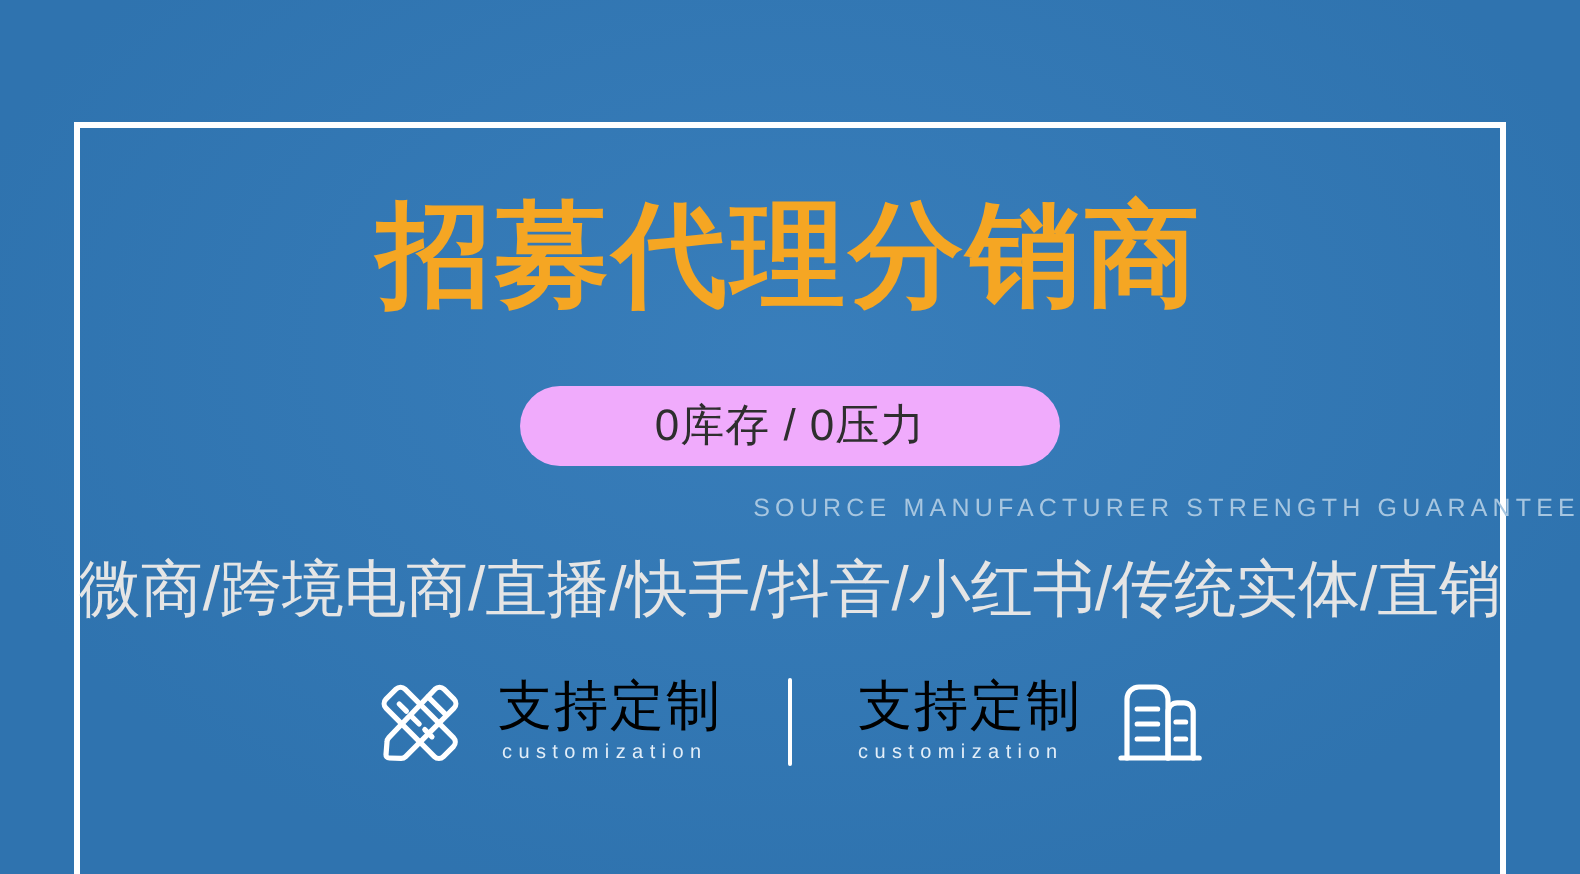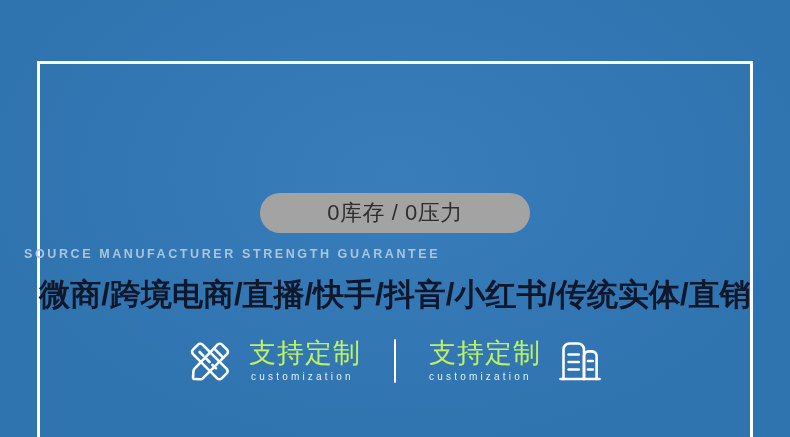--- a/index.html
+++ b/index.html
@@ -60,58 +60,58 @@
 
   
   .pill {
     position: absolute;
     left: 50%;
     transform: translateX(-50%);
     top: 193px;
     width: 270px;
     height: 40px;
     border-radius: 20px;
-    background: #a3a3a3;
+    background: #f0abfc;
     color: #2e2e2e;
     font-size: 22px;
     line-height: 40px;
     text-align: center;
     font-weight: 400;
     letter-spacing: 0.5px;
     white-space: nowrap;
     box-sizing: border-box;
   }
 
   
   .subtitle {
     position: absolute;
     left: 0;
     right: 0;
     top: 245px;
-    text-align: left;
+    text-align: right;
     color: #a7c6e0;
     font-size: 12.5px;
     line-height: 18px;
     letter-spacing: 2.6px;
-    font-weight: 700;
+    font-weight: 400;
     white-space: nowrap;
     padding-left: 24px;
   }
 
   
   .channels {
     position: absolute;
     left: 0;
     right: 0;
     top: 276px;
     text-align: center;
-    color: #0f172a;
+    color: #e5e5e5;
     font-size: 31px;
     line-height: 38px;
-    font-weight: bold;
+    font-weight: normal;
     letter-spacing: 0px;
     white-space: nowrap;
   }
 
   
   .features {
     position: absolute;
     left: 0;
     right: 0;
     top: 330px;
@@ -130,21 +130,21 @@
     height: 52px;
     flex: 0 0 auto;
     display: block;
   }
   .feature .texts {
     display: flex;
     flex-direction: column;
     justify-content: center;
   }
   .feature .cn {
-    color: #bef264;
+    color: #000000;
     font-size: 27px;
     line-height: 31px;
     font-weight: 500;
     letter-spacing: 1px;
     white-space: nowrap;
   }
   .feature .en {
     color: #e3eef8;
     font-size: 10px;
     line-height: 16px;
@@ -171,20 +171,21 @@
 </style>
 </head>
 <body>
 
 <div id="banner">
 
   <div class="frame"></div>
 
   <div class="content">
 
+    <div class="headline">招募代理分销商</div>
 
     <div class="pill">0库存 / 0压力</div>
 
     <div class="subtitle">SOURCE MANUFACTURER STRENGTH GUARANTEE</div>
 
     <div class="channels">微商/跨境电商/直播/快手/抖音/小红书/传统实体/直销</div>
 
     <div class="features">
 
       <div class="feature feature-custom">

